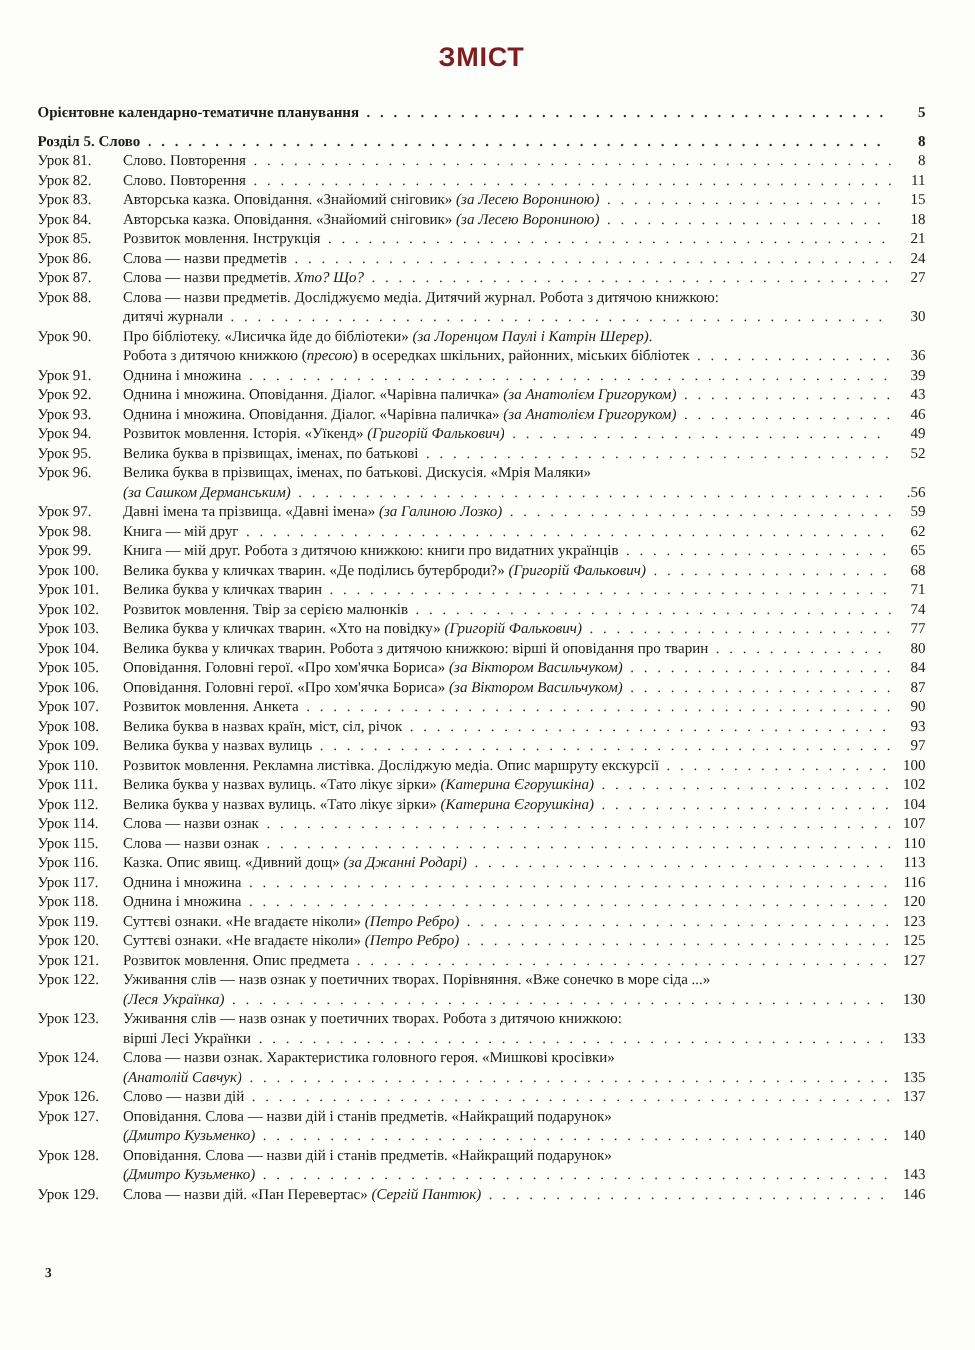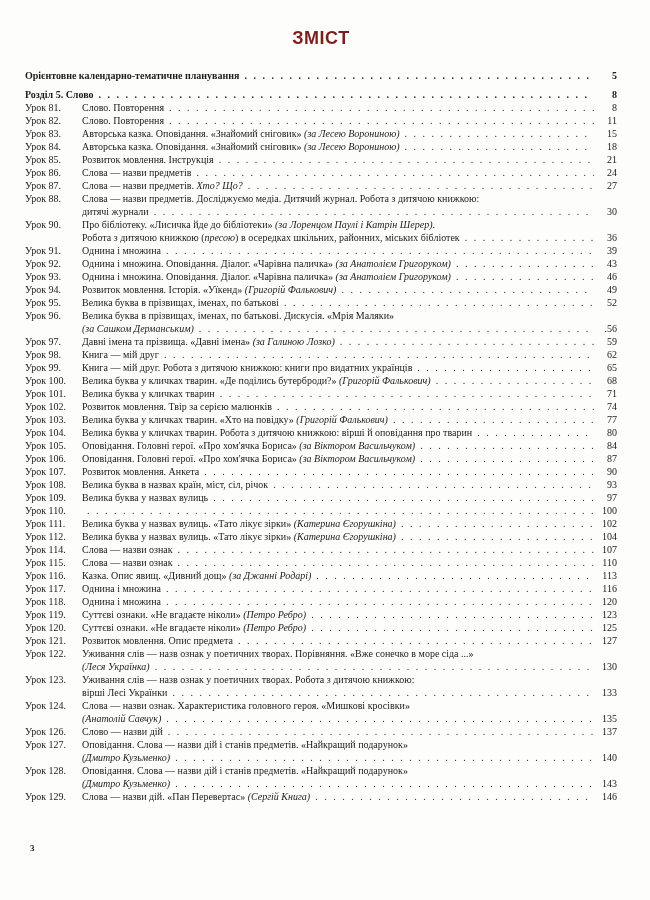--- a/index.html
+++ b/index.html
@@ -320,20 +320,21 @@
           <div class="line">
             <span class="label">Урок 109.</span>
             <span class="text"><span>Велика буква у назвах вулиць</span></span>
             <span class="leader"></span>
             <span class="pagenum">97</span>
           </div>
         </div>
         <div class="entry">
           <div class="line">
             <span class="label">Урок 110.</span>
+            <span class="text"><span>Розвиток мовлення. Рекламна листівка. Досліджую медіа. Опис маршруту екскурсії</span></span>
             <span class="leader"></span>
             <span class="pagenum">100</span>
           </div>
         </div>
         <div class="entry">
           <div class="line">
             <span class="label">Урок 111.</span>
             <span class="text"><span>Велика буква у назвах вулиць. «Тато лікує зірки» </span><i>(Катерина Єгорушкіна)</i></span>
             <span class="leader"></span>
             <span class="pagenum">102</span>
@@ -475,21 +476,21 @@
           <div class="line">
             <span class="label"></span>
             <span class="text"><i>(Дмитро Кузьменко)</i></span>
             <span class="leader"></span>
             <span class="pagenum">143</span>
           </div>
         </div>
         <div class="entry">
           <div class="line">
             <span class="label">Урок 129.</span>
-            <span class="text"><span>Слова — назви дій. «Пан Перевертас» </span><i>(Сергій Книга)</i></span>
+            <span class="text"><span>Слова — назви дій. «Пан Перевертас» </span><i>(Сергій Пантюк)</i></span>
             <span class="leader"></span>
             <span class="pagenum">146</span>
           </div>
         </div>
       </div>
   </div>
   <div class="folio">3</div>
 </div>
 
 </body></html>

